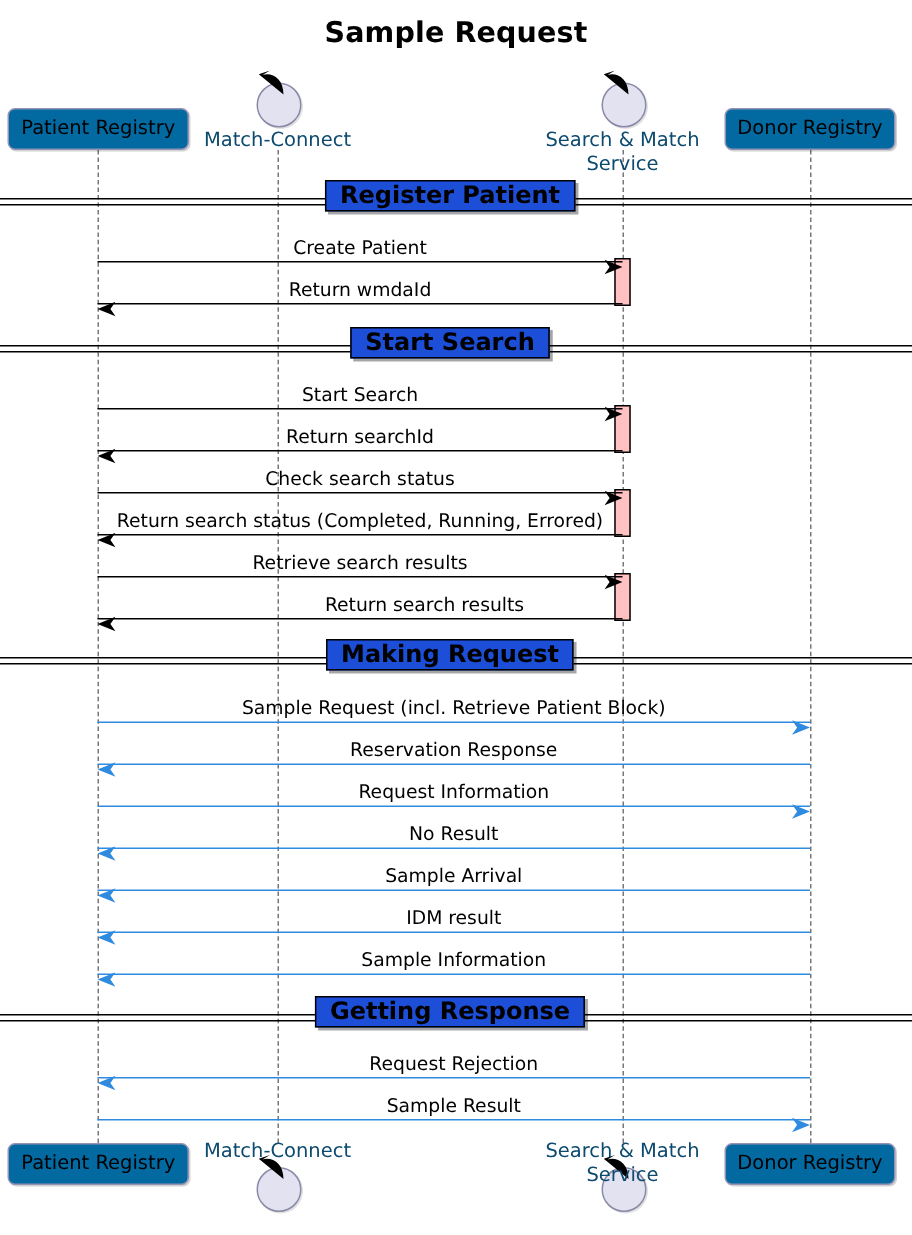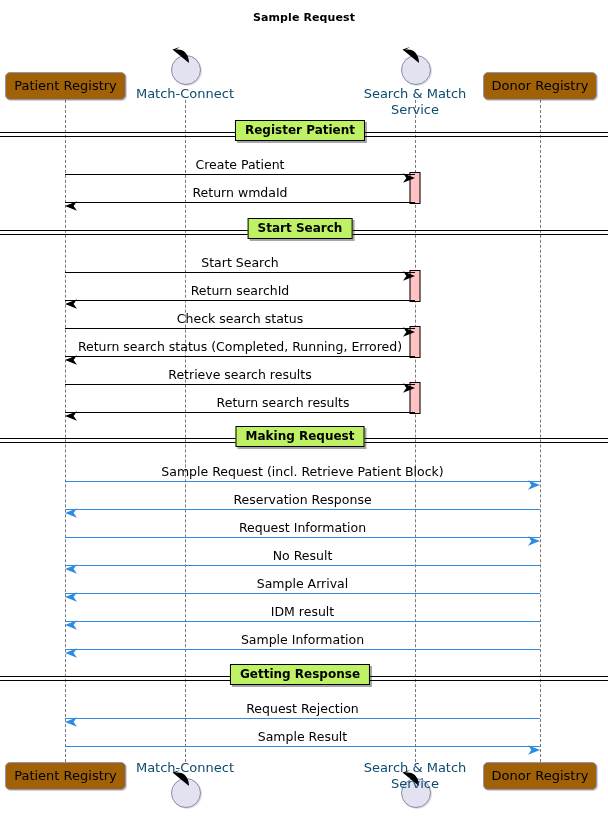--- a/index.html
+++ b/index.html
@@ -18,29 +18,29 @@
   #diagram {
     position: absolute;
     inset: 0;
   }
   .abs { position: absolute; }
 
   
   .diagram-title {
     left: 0; right: 0; top: 11px;
     text-align: center;
-    font-size: 11px;
+    font-size: 19px;
     font-weight: bold;
     letter-spacing: 0.1px;
   }
 
   
   .participant-box {
     box-sizing: border-box;
-    background: #a16207;
+    background: #0369a1;
     border: 1px solid #9393b5;
     border-radius: 5px;
     font-size: 13px;
     color: #000;
     text-align: center;
     line-height: 26px;
     height: 28px;
     box-shadow: 1px 1px 0 rgba(0,0,0,0.18);
     white-space: nowrap;
   }
@@ -77,23 +77,23 @@
     left: 0; right: 0;
     height: 5px;
     border-top: 1.6px solid #000;
     border-bottom: 1.6px solid #000;
     box-sizing: border-box;
   }
   .divider-label {
     position: absolute;
     box-sizing: border-box;
     transform: translateX(-50%);
-    background: #bef264;
+    background: #1d4ed8;
     border: 1.6px solid #000;
-    font-size: 12px;
+    font-size: 16px;
     font-weight: bold;
     padding: 2px 9px 3px 9px;
     white-space: nowrap;
     box-shadow: 2px 2px 0 rgba(0,0,0,0.35);
     line-height: 14px;
   }
 
   
   .msg-label {
     position: absolute;

